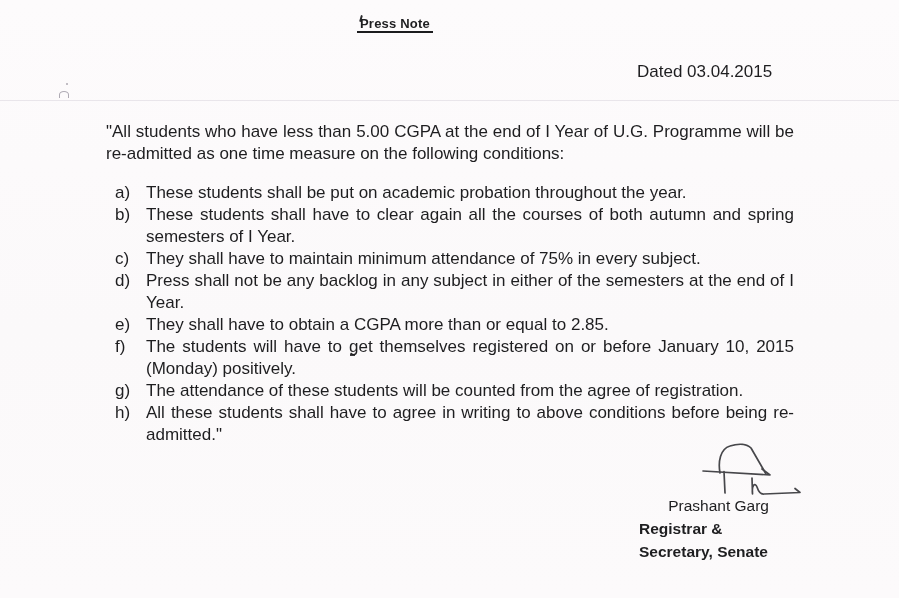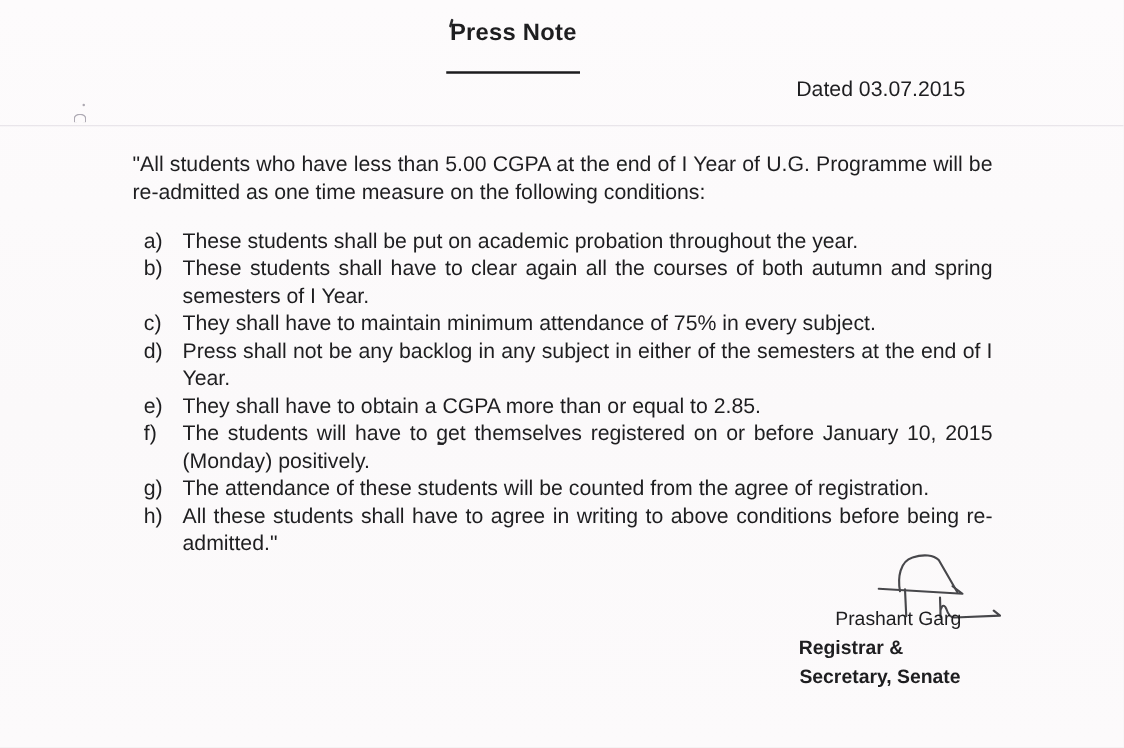--- a/index.html
+++ b/index.html
@@ -14,24 +14,24 @@
     overflow: hidden;
     background: var(--paper, #fcfafb);
     background-image: linear-gradient(180deg, #fdfbfc 0%, #fbf9fa 55%, #fcfafb 100%);
     color: var(--ink, #1e1e20);
     font-family: "Liberation Sans", "DejaVu Sans", sans-serif;
   }
   .doc-title {
     position: absolute;
     top: 16px;
     left: 357px;
-    font-size: 19px;
+    font-size: 13px;
     font-weight: 700;
     letter-spacing: 0.2px;
-    padding: 0 3px 19px 3px;
+    padding: 0 3px 0 3px;
     border-bottom: 2.5px solid #1c1c1e;
   }
   .dated {
     position: absolute;
     top: 62px;
     left: 637px;
     font-size: 17px;
   }
   .intro {
     position: absolute;
@@ -62,29 +62,29 @@
     text-align: justify;
   }
   .signature-svg {
     position: absolute;
     left: 690px;
     top: 440px;
   }
   .signatory {
     position: absolute;
     left: 639px;
-    top: 484px;
+    top: 494px;
     width: 130px;
     font-size: 15.5px;
     line-height: 23px;
     white-space: nowrap;
   }
   .sig-name   { text-align: right; font-weight: 400; }
   .sig-desig  { text-align: left; font-weight: 700; }
-  .sig-desig2 { text-align: center;  font-weight: 700; }
+  .sig-desig2 { text-align: left;  font-weight: 700; }
   .sig-org    { text-align: left;  font-weight: 700; }
 
   
   .artifact-tick {
     position: absolute;
     left: 360px; top: 15px;
     width: 2px; height: 7px;
     background: #2c2c2e;
     transform: rotate(16deg);
     border-radius: 1px;
@@ -119,21 +119,21 @@
 </style>
 </head>
 <body>
 
 <div class="page">
 
   <div class="artifact-tick"></div>
 
   <div class="doc-title">Press Note</div>
 
-  <div class="dated">Dated 03.07.2015</div>
+  <div class="dated">Dated 03.04.2015</div>
 
   <div class="artifact-line"></div>
   <div class="artifact-dot"></div>
   <div class="artifact-squiggle"></div>
   <div class="artifact-dash"></div>
 
   <div class="intro">"All students who have less than 5.00 CGPA at the end of I Year of U.G. Programme will be re-admitted as one time measure on the following conditions:</div>
 
   <div class="conditions">
     <div class="condition">

